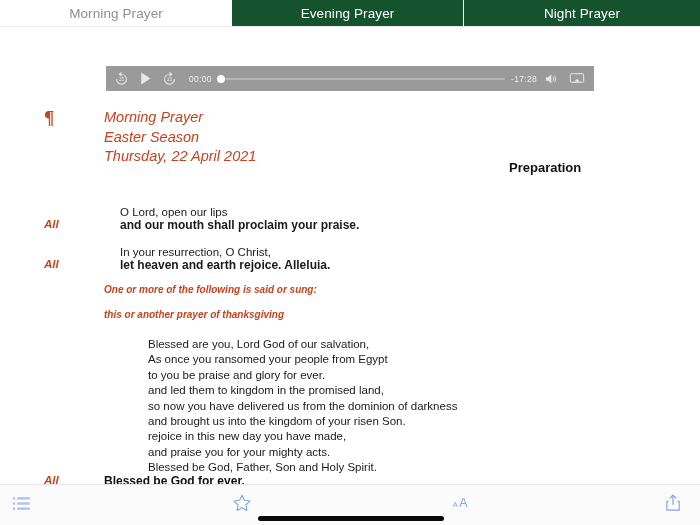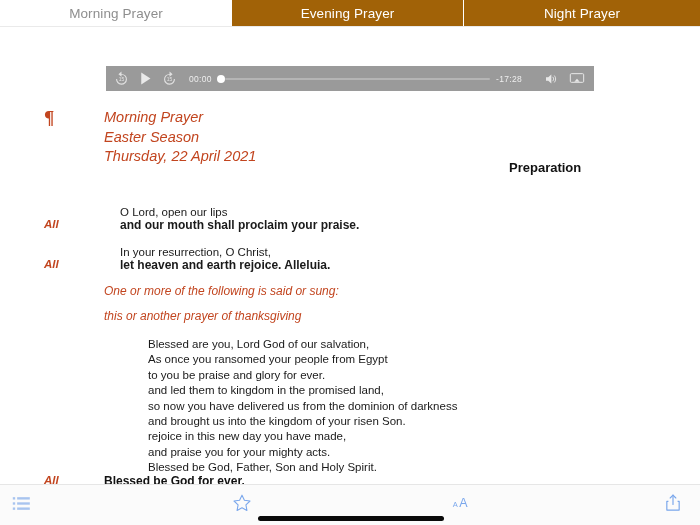--- a/index.html
+++ b/index.html
@@ -32,21 +32,21 @@
     font-size: 13.5px;
     letter-spacing: 0.1px;
     box-sizing: border-box;
   }
   .tab-active {
     width: 232px;
     background: #ffffff;
     color: #8e8e8e;
   }
   .tab-inactive {
-    background: #a16207;
+    background: #14532d;
     color: #ffffff;
   }
   .tab-evening { width: 232px; border-right: 1px solid #ffffff; }
   .tab-night   { width: 236px; }
 
   .tabbar-underline {
     position: absolute;
     top: 26px; left: 0;
     width: 700px;
     height: 1px;
@@ -76,21 +76,21 @@
     opacity: 0.92;
   }
   .p-time {
     font-size: 8.5px;
     color: #eeeeee;
     letter-spacing: 0.3px;
     flex: 0 0 auto;
     font-family: "Liberation Sans", sans-serif;
   }
   .p-time-left { margin-left: 4px; margin-right: 5px; }
-  .p-time-right { margin-left: 6px; margin-right: 22px; }
+  .p-time-right { margin-left: 6px; margin-right: 7px; }
   .p-scrub {
     position: relative;
     flex: 1 1 auto;
     height: 12px;
     display: flex;
     align-items: center;
   }
   .p-track {
     position: absolute;
     left: 8px; right: 0;
@@ -170,22 +170,22 @@
   .vers-1 { top: 205px; }
   .resp-1 { top: 218px; }
   .vers-2 { top: 245px; }
   .resp-2 { top: 258px; }
 
   .rubric {
     position: absolute;
     left: 104px;
     color: #c2451f;
     font-style: italic;
-    font-weight: normal;
-    font-size: 12px;
+    font-weight: bold;
+    font-size: 10px;
   }
   .rubric-1 { top: 284px; }
   .rubric-2 { top: 309px; }
 
   .prayer {
     position: absolute;
     left: 104px;
     top: 337px;
     font-size: 11.5px;
     color: #1a1a1a;

